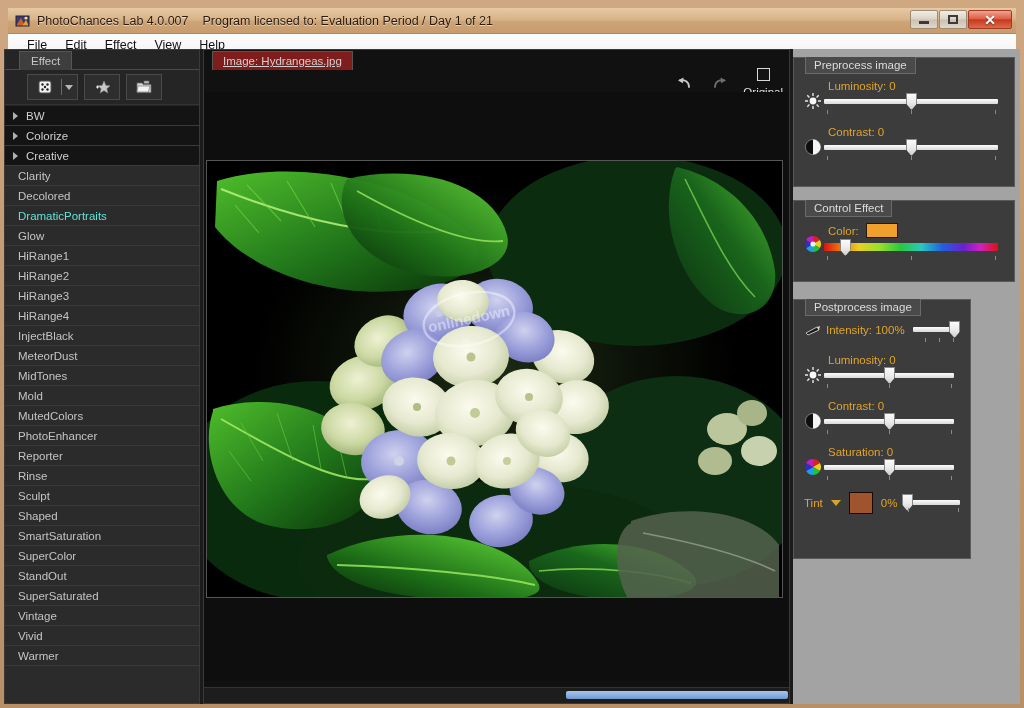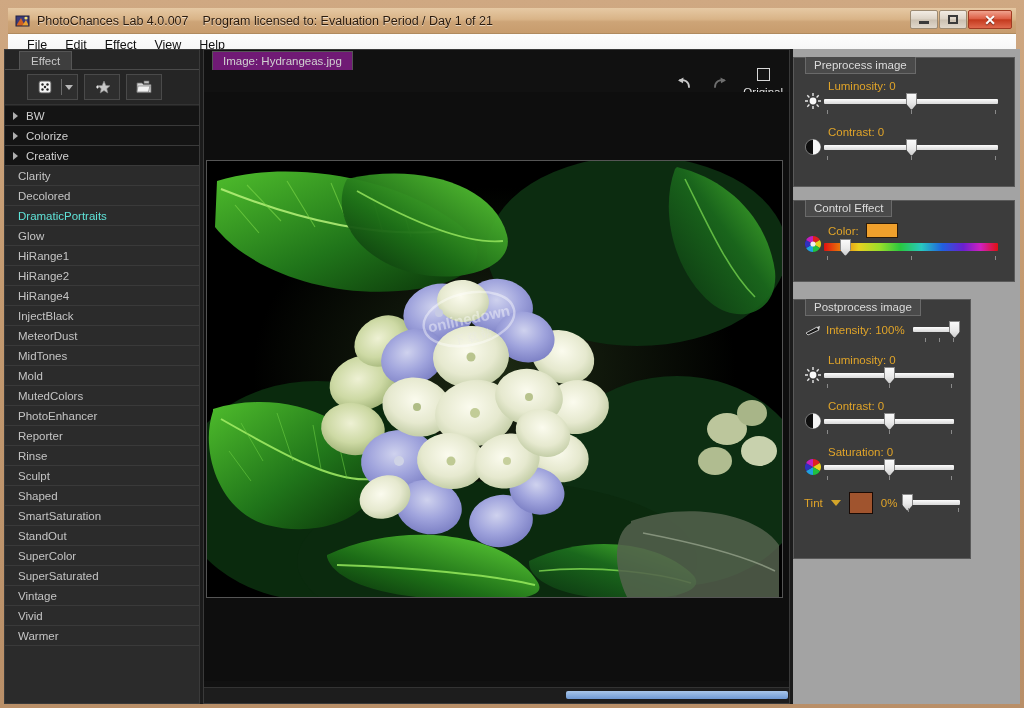--- a/index.html
+++ b/index.html
@@ -154,23 +154,23 @@
     position: absolute; left: 199px; top: 0;
     width: 587px; height: 655px;
     background: #111;
     border: 1px solid #3a3a3a;
   }
   #img-tabstrip {
     height: 20px; position: relative; background:#111;
   }
   #img-tab {
     position: absolute; left: 8px; top: 1px;
-    background: #701a75; color: #d0d0d0;
+    background: #7f1d1d; color: #d0d0d0;
     font-size: 11.5px; padding: 3px 10px;
-    border: 1px solid #555; border-bottom: none;
+    border: 1px solid #555; border-bottom: none; text-decoration: underline;
   }
   #img-toolbar {
     position:absolute; right: 6px; top: 18px;
     display:flex; align-items:center; gap: 14px;
   }
   .icon-btn { width: 20px; height: 18px; display:flex; align-items:center; justify-content:center; }
   #original-wrap { display:flex; align-items:center; gap:5px;flex-direction:column; }
   #original-box {
     width:13px;height:13px;border:1px solid #d8d8d8;background:#141414;
   }
@@ -376,34 +376,35 @@
           <div class="cat-row">
             <div class="cat-arrow"></div>
       <span class="cat-label">Creative</span>
           </div>
           <div class="eff-row">Clarity</div>
           <div class="eff-row">Decolored</div>
           <div class="eff-row selected" style="color: rgb(95, 227, 216);">DramaticPortraits</div>
           <div class="eff-row">Glow</div>
           <div class="eff-row">HiRange1</div>
           <div class="eff-row">HiRange2</div>
+          <div class="eff-row">HiRange3</div>
           <div class="eff-row">HiRange4</div>
           <div class="eff-row">InjectBlack</div>
           <div class="eff-row">MeteorDust</div>
           <div class="eff-row">MidTones</div>
           <div class="eff-row">Mold</div>
           <div class="eff-row">MutedColors</div>
           <div class="eff-row">PhotoEnhancer</div>
           <div class="eff-row">Reporter</div>
           <div class="eff-row">Rinse</div>
           <div class="eff-row">Sculpt</div>
           <div class="eff-row">Shaped</div>
           <div class="eff-row">SmartSaturation</div>
+          <div class="eff-row">SuperColor</div>
           <div class="eff-row">StandOut</div>
-          <div class="eff-row">SuperColor</div>
           <div class="eff-row">SuperSaturated</div>
           <div class="eff-row">Vintage</div>
           <div class="eff-row">Vivid</div>
           <div class="eff-row">Warmer</div>
         </div>
     </div>
 
     <div id="centerpanel">
       <div id="img-tabstrip">
         <div id="img-tab">Image: Hydrangeas.jpg</div>

